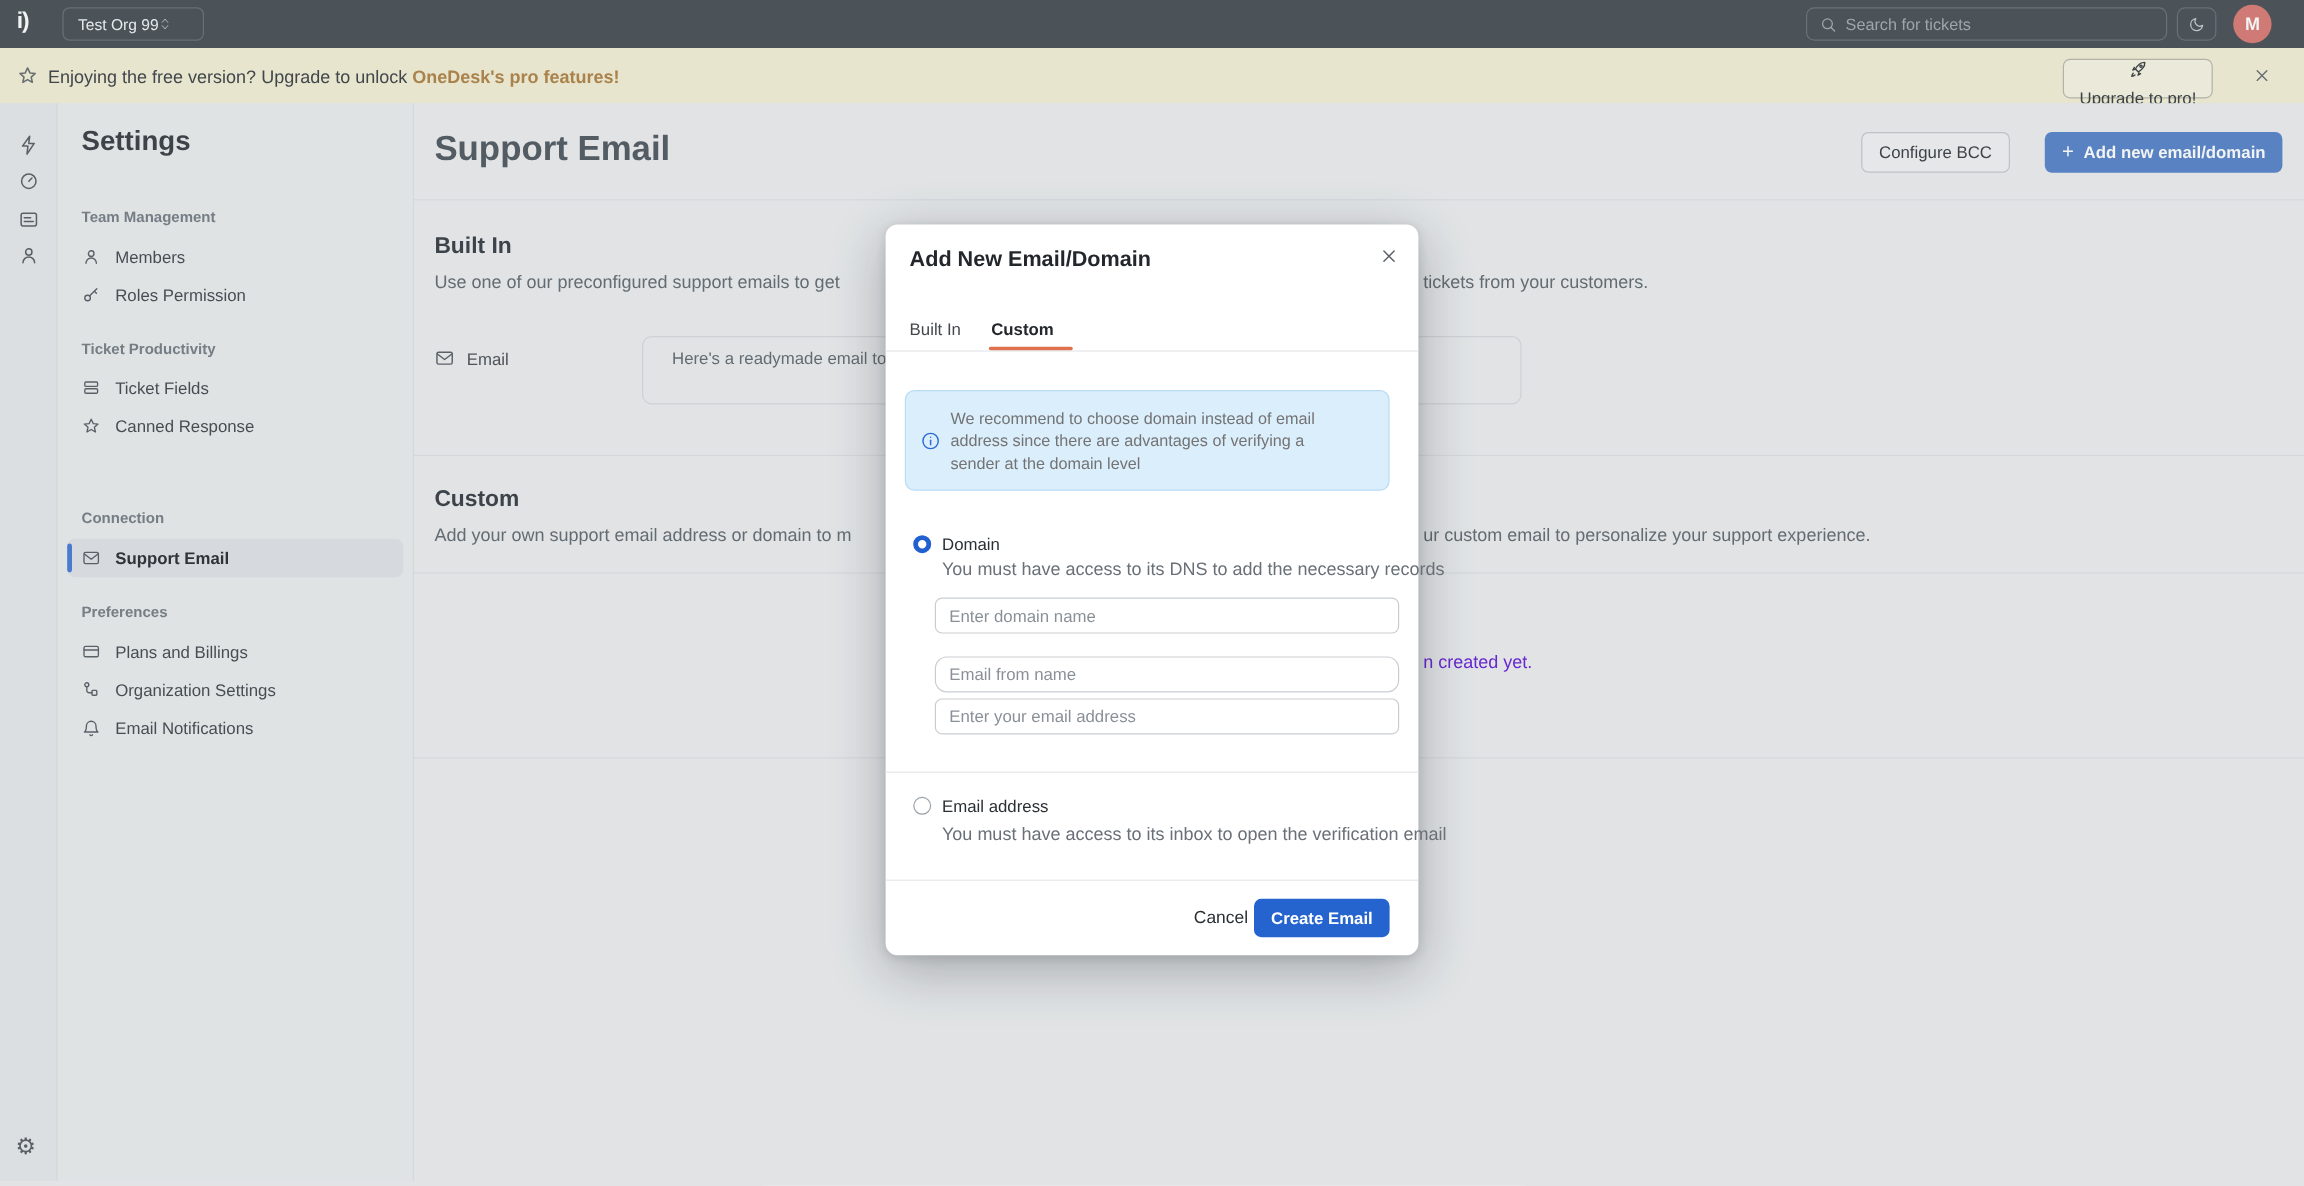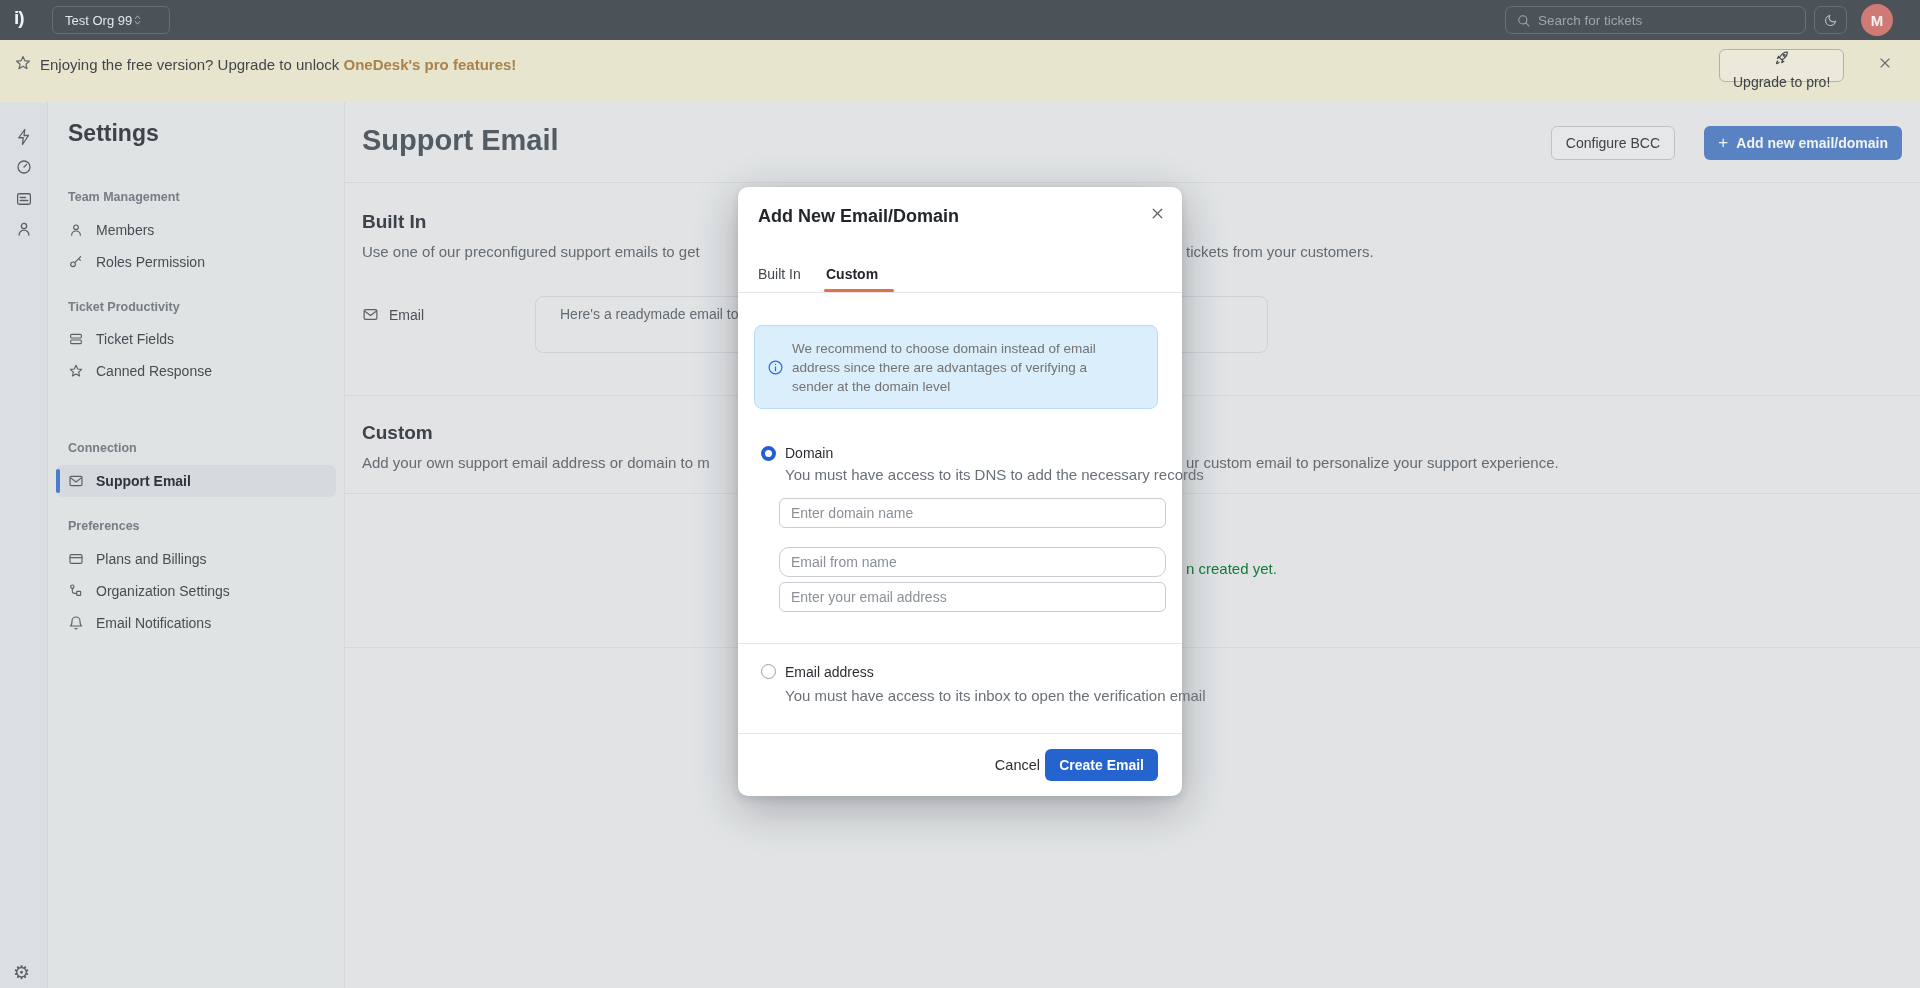--- a/index.html
+++ b/index.html
@@ -17,21 +17,21 @@
   .search { position:absolute; left:1505px; top:6px; width:301px; height:28px; border:1px solid #70767C; border-radius:7px;
     display:flex; align-items:center; gap:7px; padding:0 10px; color:#A7ADB3; }
   .search input { background:transparent; border:none; outline:none; color:#E7EAEC; font-size:13.5px; width:100%; }
   .search input::placeholder { color:#A7ADB3; }
   .mode-btn { position:absolute; left:1814px; top:6px; width:33px; height:28px; border:1px solid #6E747A; border-radius:7px;
     display:flex; align-items:center; justify-content:center; color:#C7CCD1; cursor:pointer; }
   .avatar { position:absolute; left:1861px; top:4px; width:32px; height:32px; border-radius:50%; background:#DA7F7A;
     color:#FFFFFF; font-size:15px; font-weight:700; display:flex; align-items:center; justify-content:center; }
 
   
-  .banner { position:relative; height:62px; background:#F4F1D7; display:flex; align-items:center; }
+  .banner { position:relative; height:46px; background:#F4F1D7; display:flex; align-items:center; }
   .banner-star { position:absolute; left:14px; top:14px; color:#6B7076; font-size:17px; }
   .banner-text { position:absolute; left:40px; top:16px; font-size:15px; color:#43484D; }
   .banner-link { color:#B2874E; font-weight:700; cursor:pointer; }
   .upgrade-btn { position:absolute; left:1719px; top:9px; height:33px; padding:0 13px; border:1px solid #BBBBAE; border-radius:6px;
     background:rgba(255,255,255,0.35); display:flex; align-items:center; gap:8px; font-size:14px; color:#3E4347; cursor:pointer;flex-direction:column; }
   .banner-close { position:absolute; left:1877px; top:15px; color:#6B7076; cursor:pointer; }
 
   
   .shell { position:relative; height:898px; display:flex; }
   .rail { position:relative; width:48px; background:#E8EAED; border-right:1px solid #DDDFE3; }
@@ -58,21 +58,21 @@
   .hr { position:absolute; left:0; right:0; height:1px; background:#E0E3E6; }
   .sec-h { position:absolute; left:17px; font-size:19px; font-weight:700; color:#3F454C; }
   .para { position:absolute; left:0; right:0; height:20px; font-size:15px; color:#687077; }
   .para .frag-left { position:absolute; left:17px; white-space:nowrap; }
   .para .frag-right { position:absolute; left:841px; white-space:nowrap; }
   .email-row { position:absolute; left:0; right:0; top:194px; height:57px; }
   .email-label { position:absolute; left:17px; top:10px; display:flex; align-items:center; gap:10px; font-size:14px; color:#4F555C; }
   .email-label .icon { color:#5D646B; }
   .readymade-box { position:absolute; left:190px; top:0; width:733px; height:57px; border:1px solid #D9DCE0; border-radius:8px;
     padding:9px 24px; font-size:14px; color:#687077; white-space:nowrap; overflow:hidden; }
-  .empty-frag { position:absolute; left:841px; top:458px; font-size:15px; color:#15803d; white-space:nowrap; }
+  .empty-frag { position:absolute; left:841px; top:458px; font-size:15px; color:#6d28d9; white-space:nowrap; }
 
   
   .overlay { position:fixed; inset:0; background:rgba(40,45,50,0.06); }
   .modal { position:fixed; left:738px; top:187px; width:444px; height:609px; background:#FFFFFF; border-radius:10px;
     box-shadow:0 12px 44px rgba(25,30,36,0.30), 0 2px 8px rgba(25,30,36,0.12); }
   .modal-title { position:absolute; left:20px; top:19px; font-size:18px; font-weight:700; color:#23272B; }
   .modal-close { position:absolute; right:16px; top:18px; color:#5A6066; cursor:pointer; }
   .tab { position:absolute; top:79px; font-size:14px; color:#43484D; cursor:pointer; }
   .tab.t0 { left:20px; }
   .tab.t1 { left:88px; font-weight:700; color:#23272B; }

